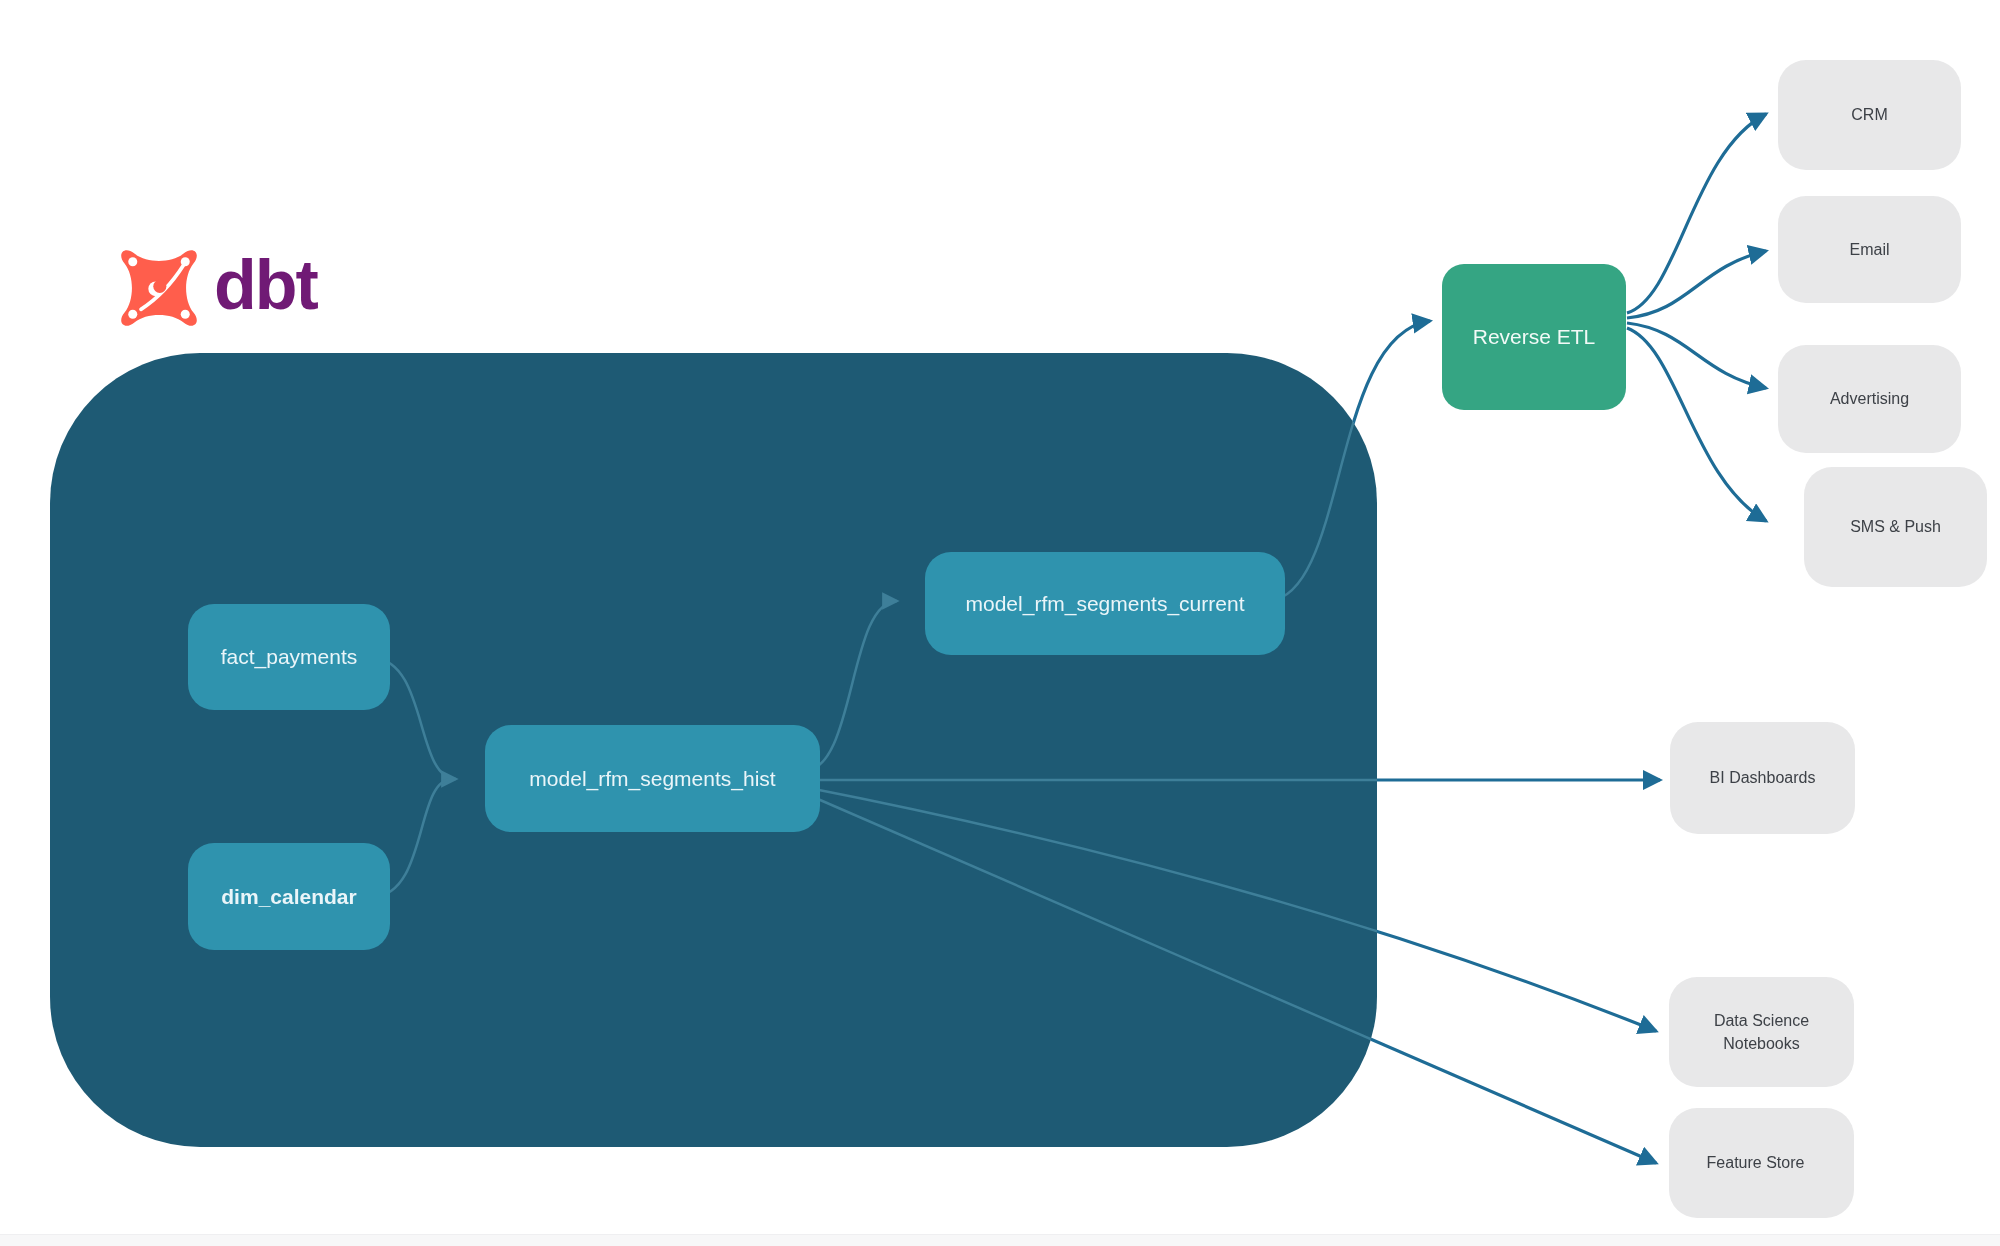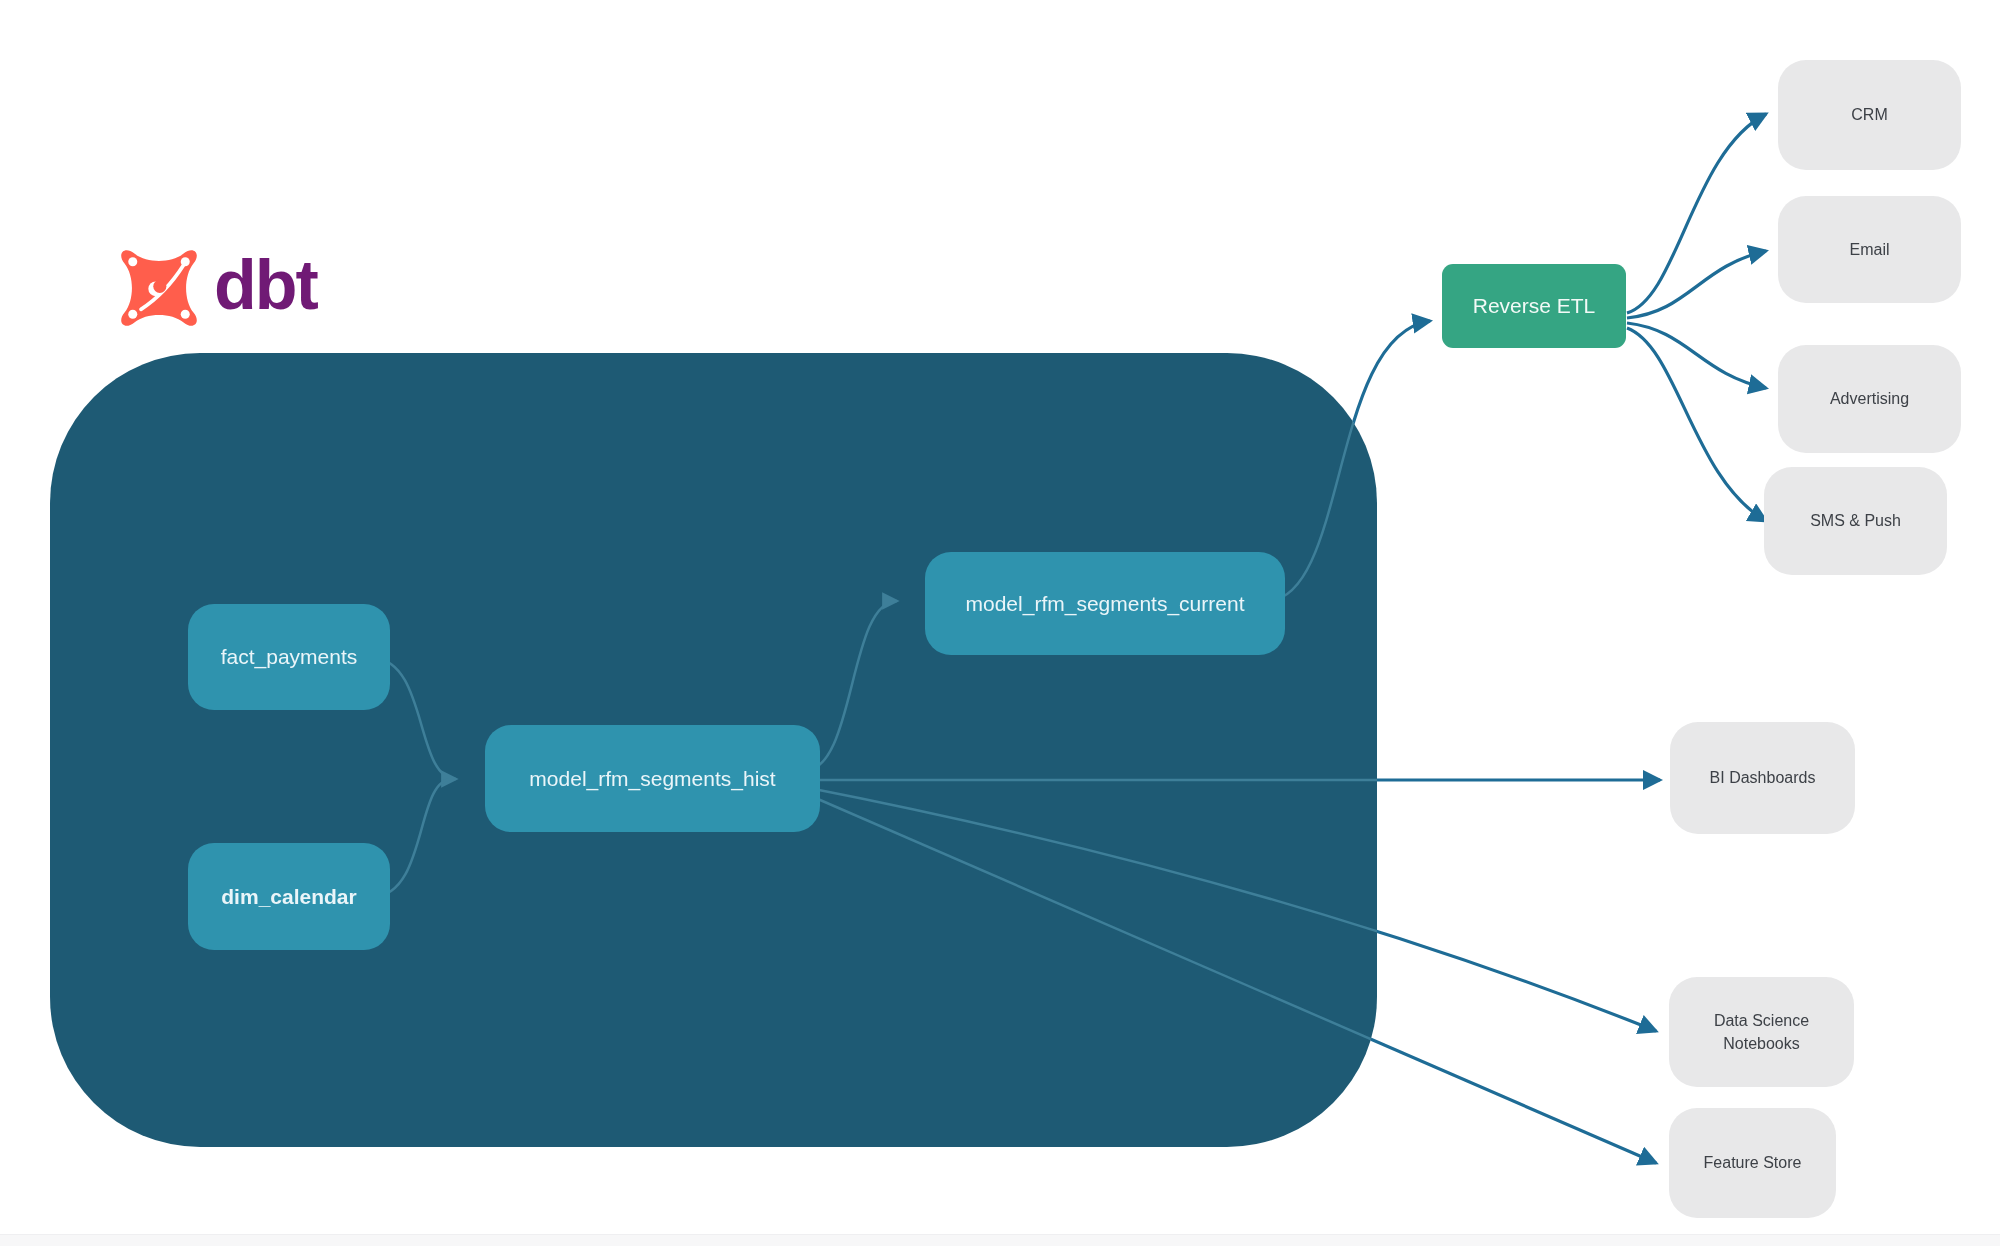--- a/index.html
+++ b/index.html
@@ -43,28 +43,28 @@
   }
   .node-gray{
     background:#E8E8E9;border-radius:28px;
     color:#3D4147;font-size:16px;line-height:1.45;
     padding:0 18px;
   }
   .n-fact   {left:171px;top:604px;width:202px;height:106px;}
   .n-dim    {left:171px;top:843px;width:202px;height:107px;font-weight:bold;}
   .n-hist   {left:468px;top:725px;width:335px;height:107px;}
   .n-current{left:908px;top:552px;width:360px;height:103px;}
-  .n-retl   {left:1442px;top:264px;width:184px;height:84px;border-radius:11px;}
+  .n-retl   {left:1442px;top:264px;width:184px;height:146px;}
   .n-crm    {left:1778px;top:60px;width:183px;height:110px;}
   .n-email  {left:1778px;top:196px;width:183px;height:107px;}
   .n-adv    {left:1778px;top:333px;width:183px;height:108px;margin-top:12px;}
-  .n-sms    {left:1764px;top:467px;width:183px;height:108px;}
+  .n-sms    {left:1804px;top:467px;width:183px;height:120px;}
   .n-bi     {left:1670px;top:722px;width:185px;height:112px;}
   .n-ds     {left:1669px;top:977px;width:185px;height:110px;}
-  .n-fs     {left:1669px;top:1108px;width:167px;height:110px;}
+  .n-fs     {left:1669px;top:1108px;width:185px;height:110px;padding-left:6px;}
   
   .footer-band{
     position:absolute;left:0;bottom:0;width:2000px;height:11px;
     background:#f7f7f8;border-top:1px solid #efeff1;z-index:4;
   }
 </style>
 </head>
 <body>
 
 <div class="canvas">

